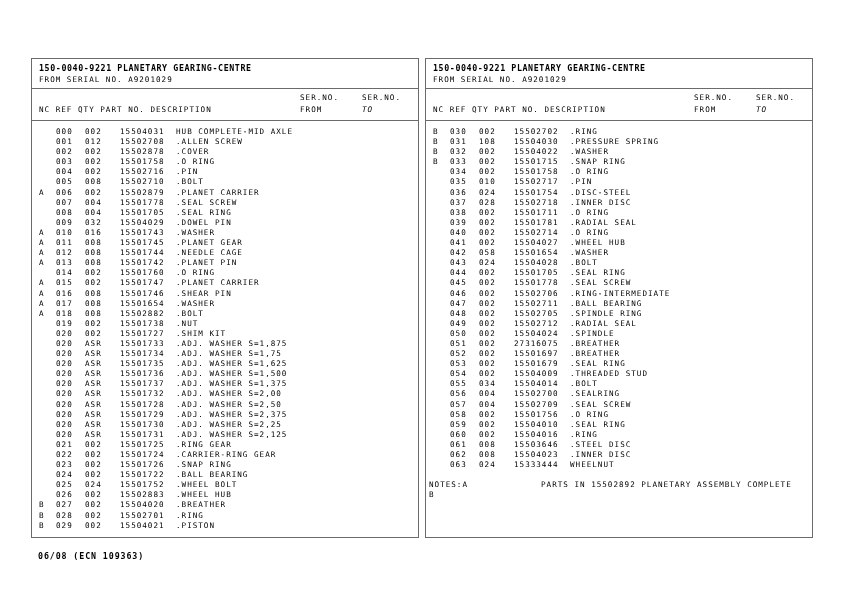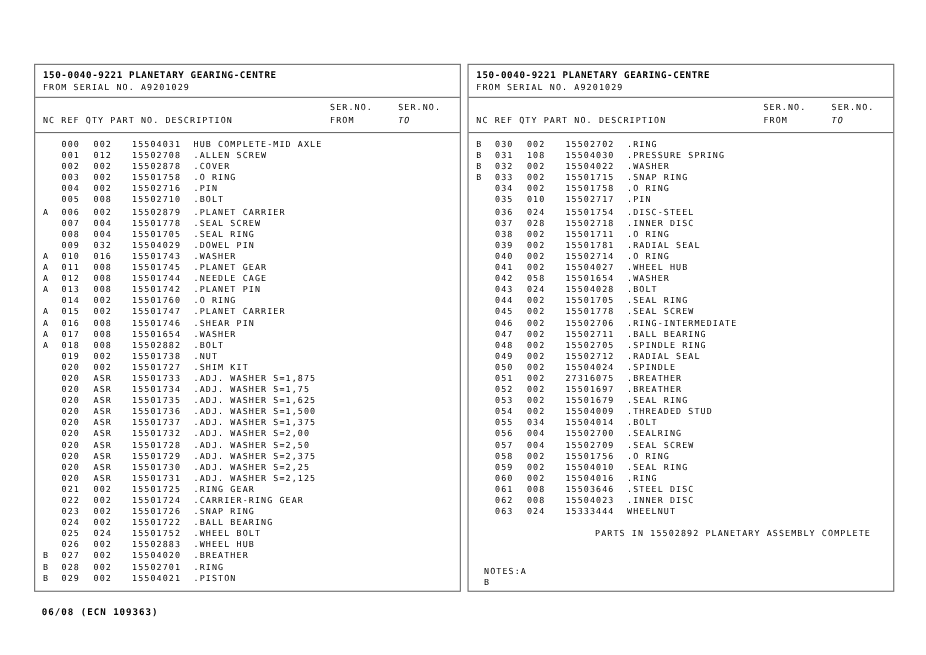--- a/index.html
+++ b/index.html
@@ -88,21 +88,21 @@
 
   .notes{
     position:relative;
     margin-top:10px;
     font-size:7.6px;
     letter-spacing:1.0px;
     color:#000;
     white-space:nowrap;
   }
   .note-row{height:10.1px;position:relative;}
-  .n-label{position:absolute;left:14px;margin-top:35px;}
+  .n-label{position:absolute;left:3px;}
   .n-text{position:absolute;left:76px;padding-left:39px;}
 
   .footer{
     position:absolute;
     left:38px;
     top:551px;
     font-weight:bold;
     font-size:8.3px;
     letter-spacing:0.9px;
     color:#000;

